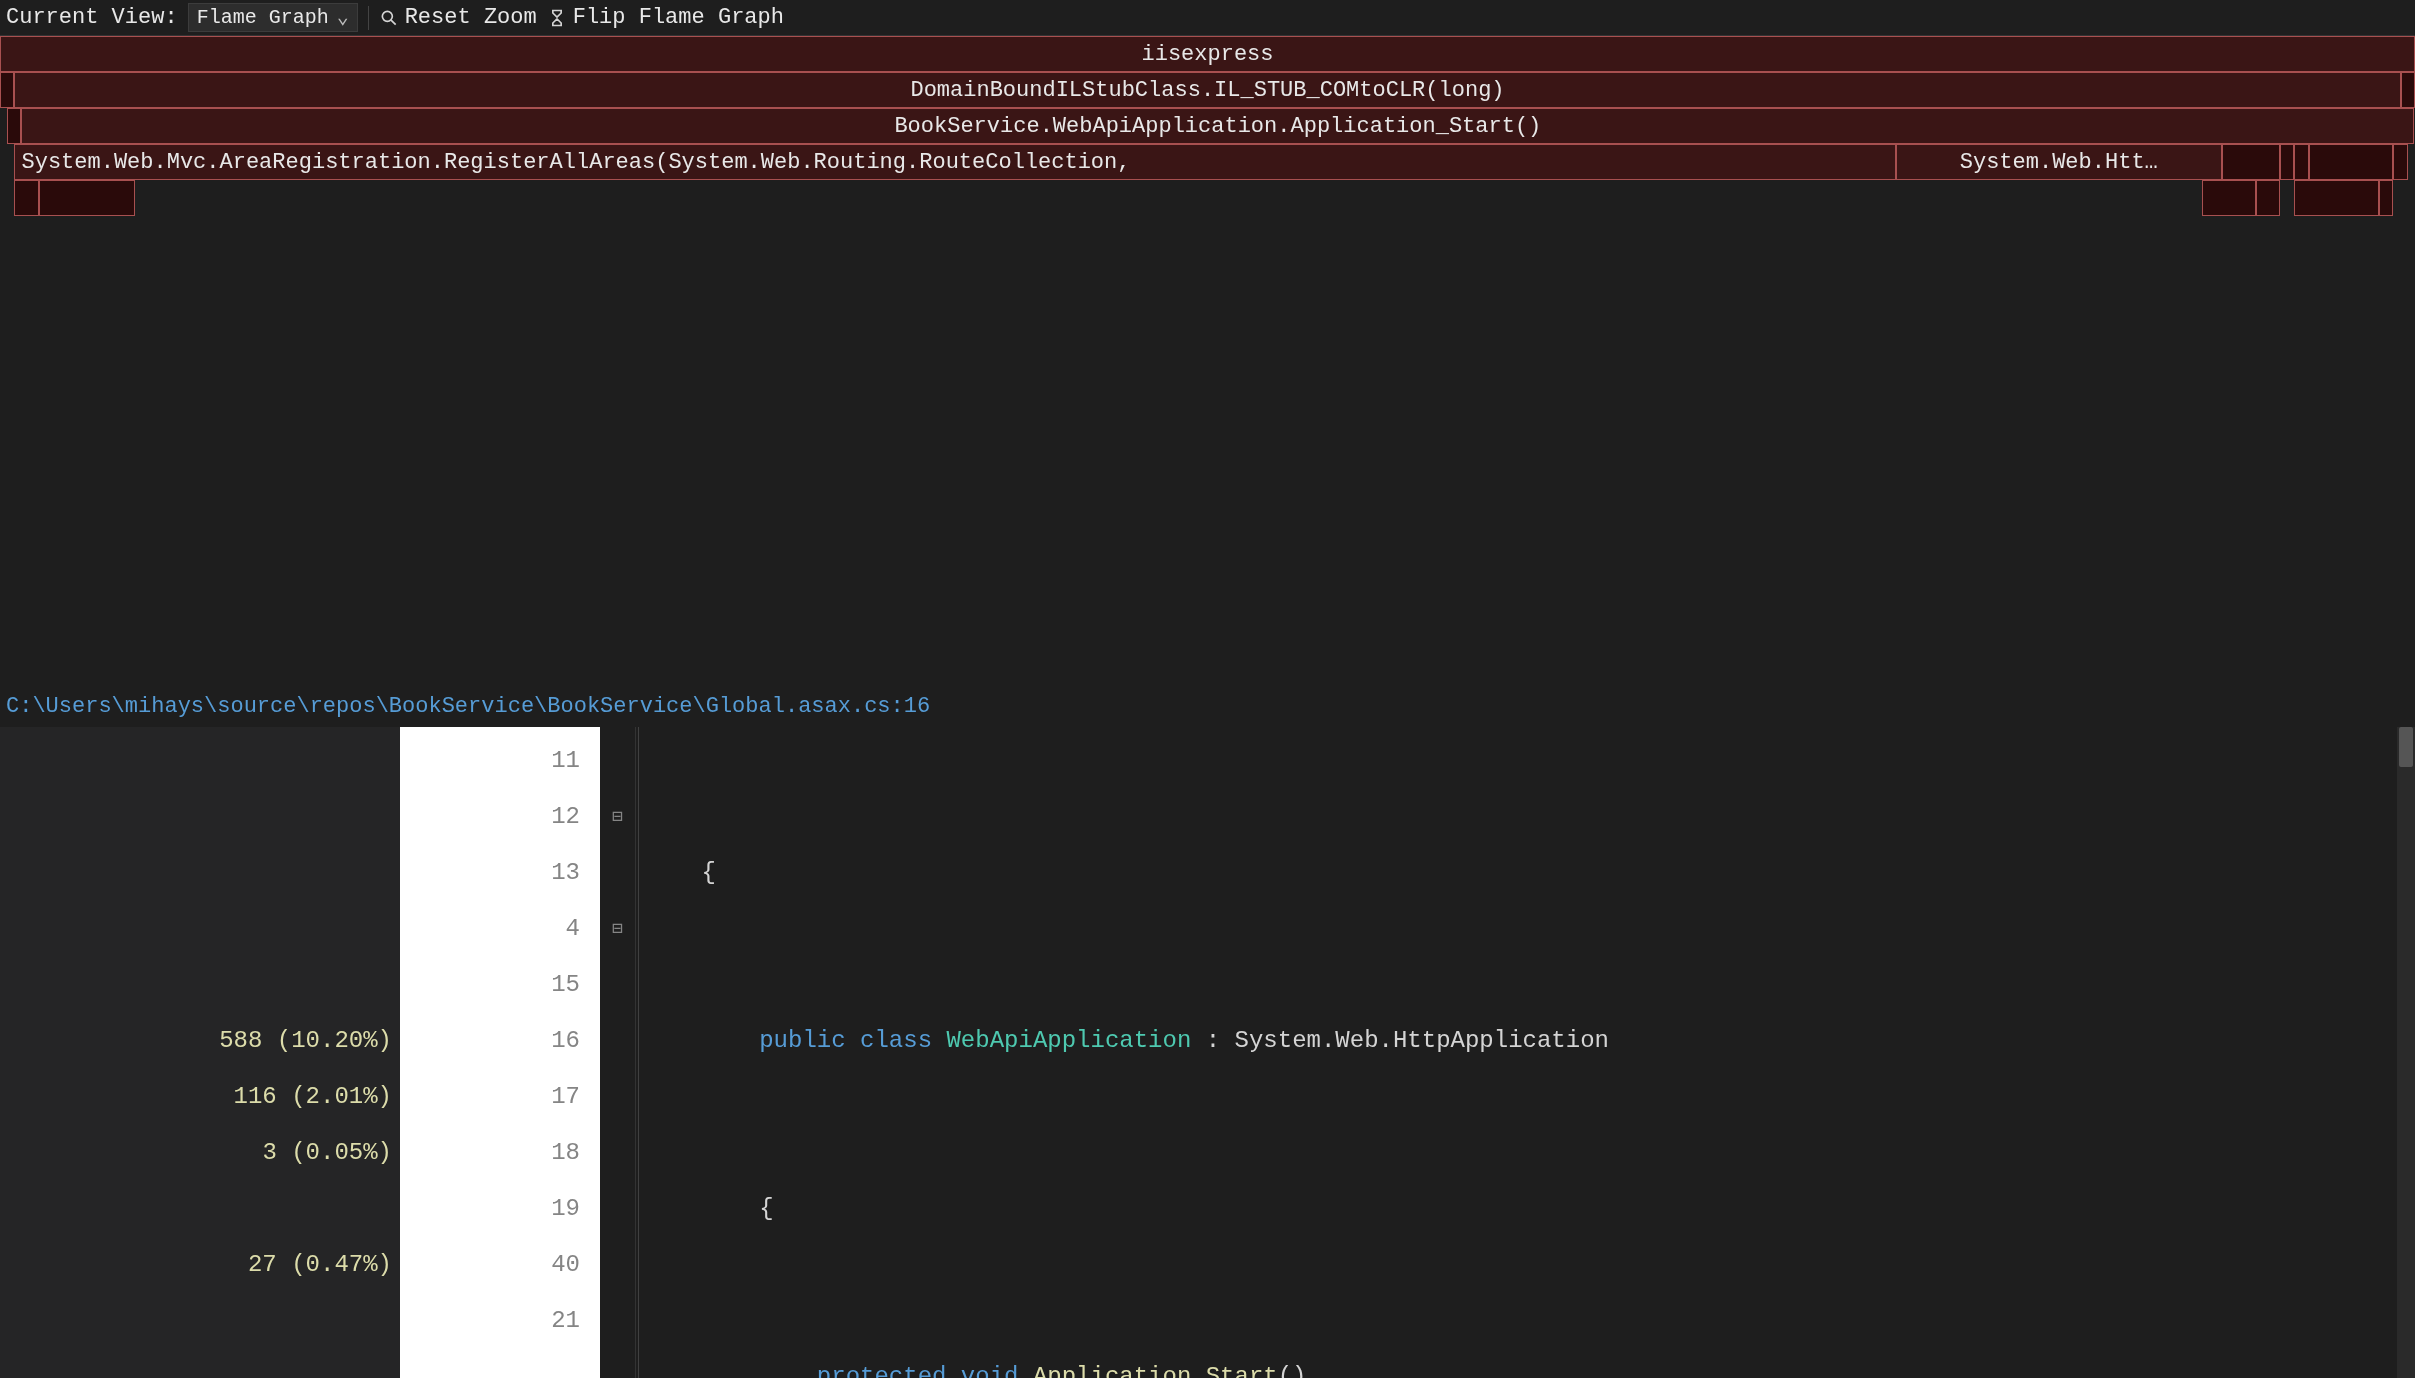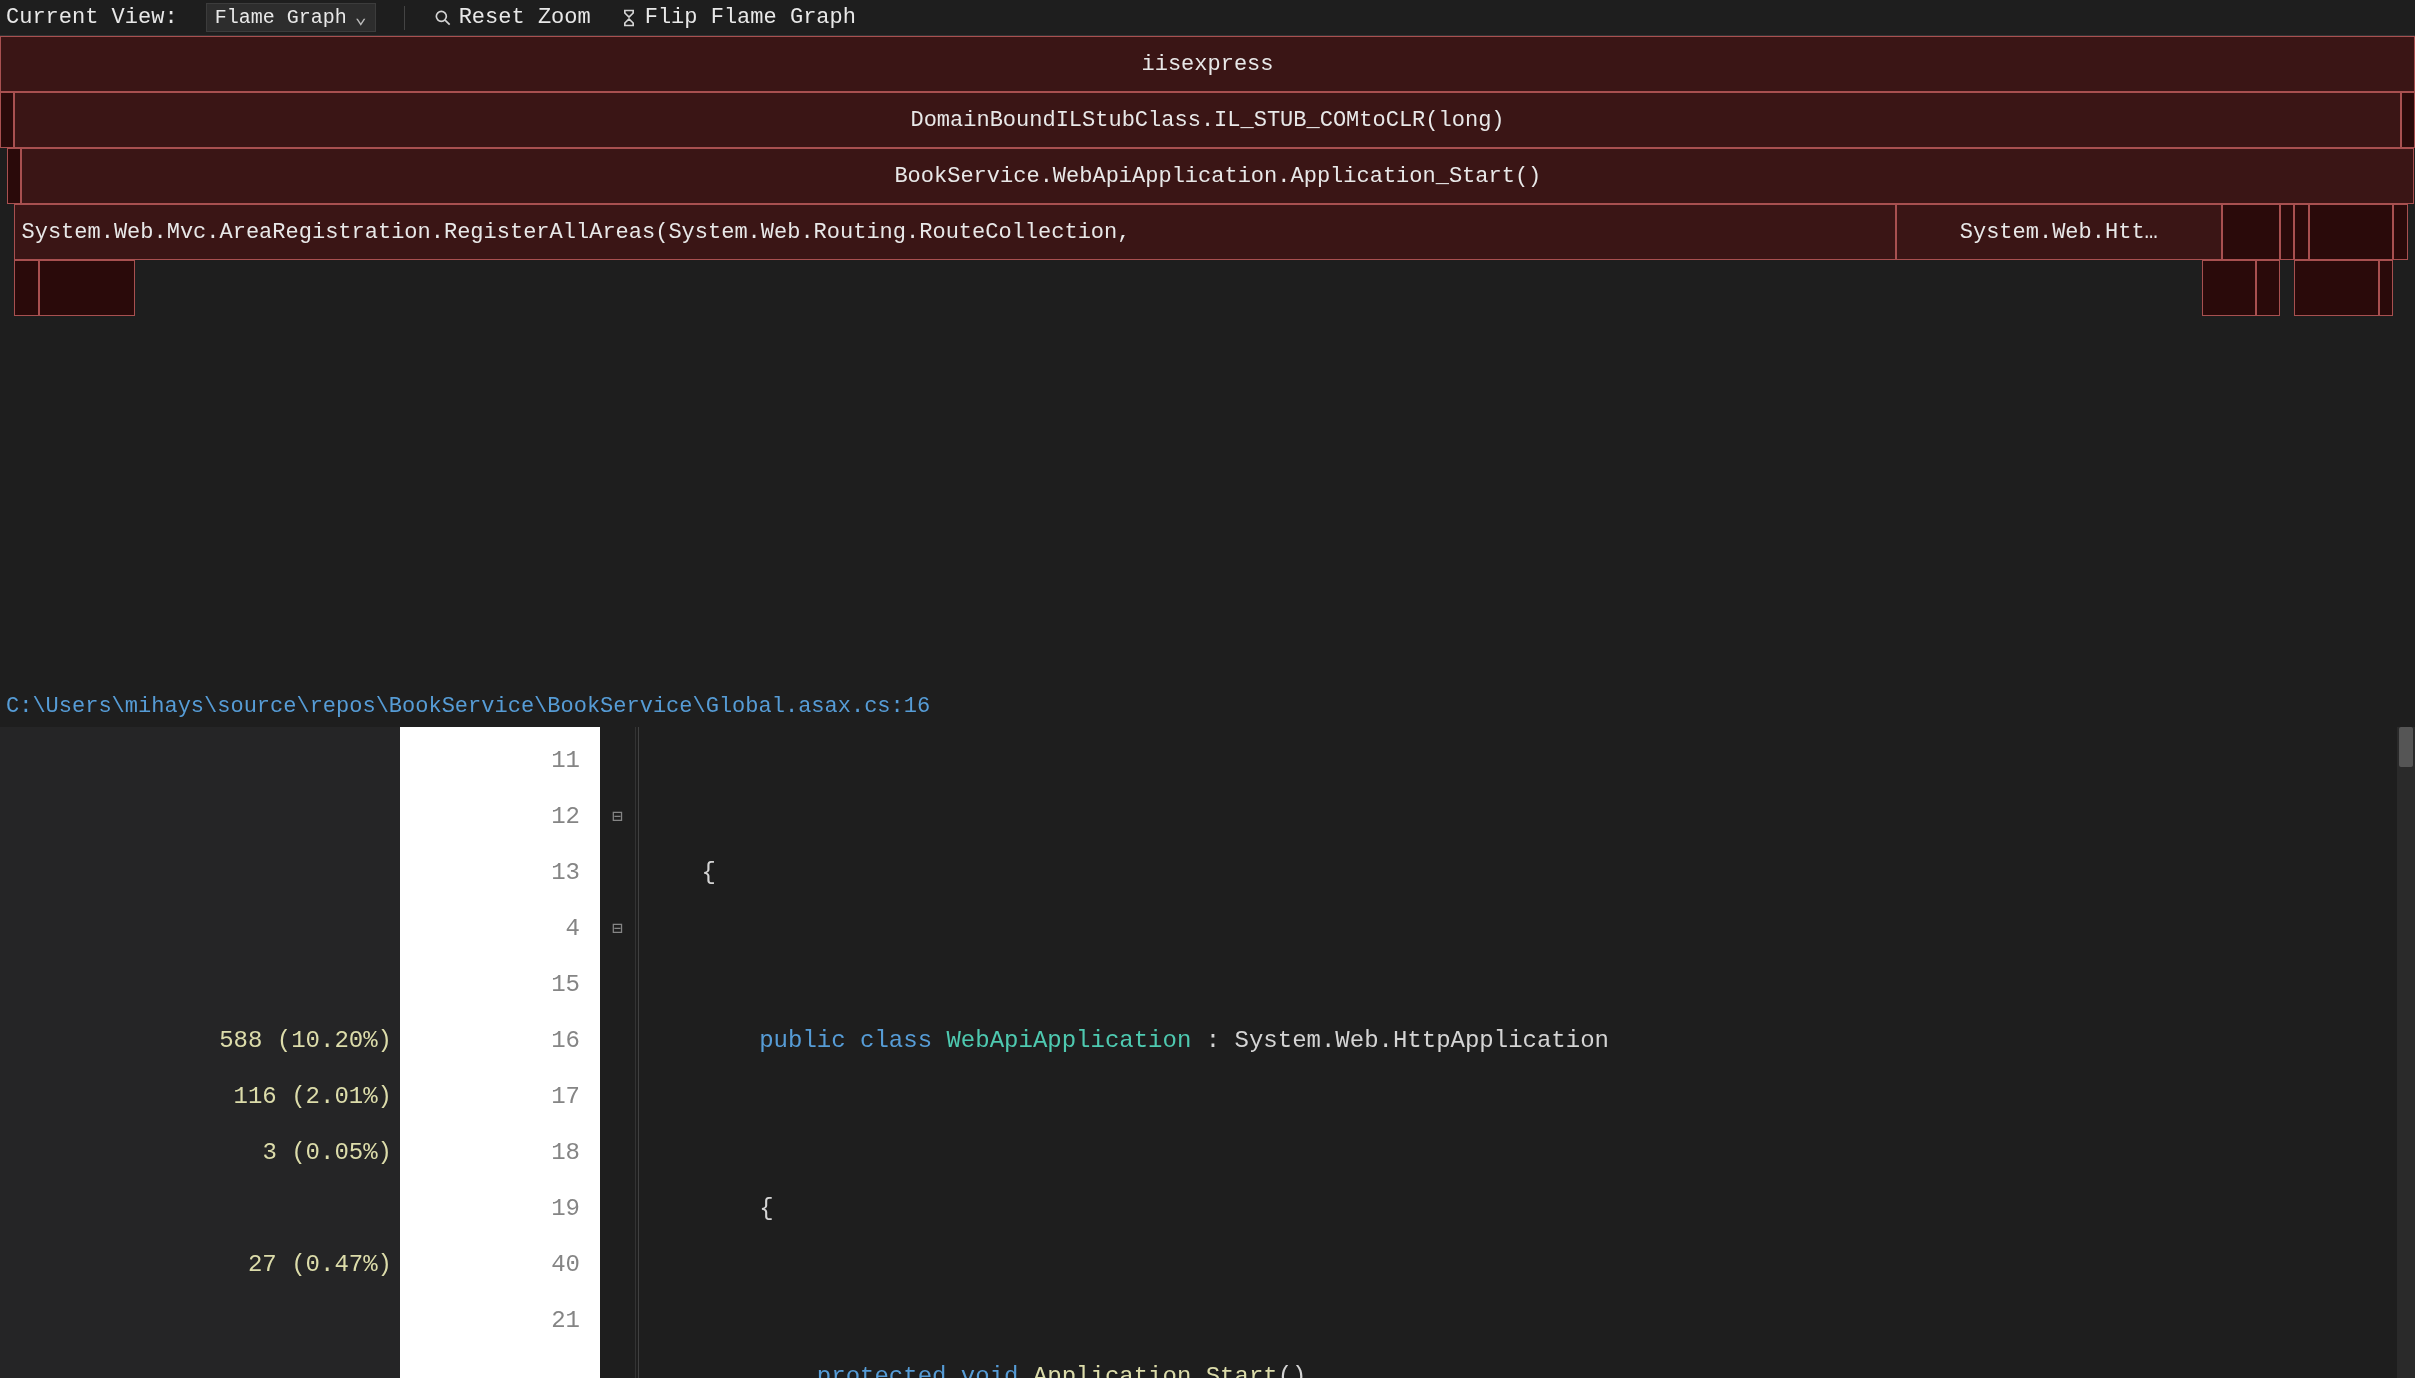--- a/index.html
+++ b/index.html
@@ -9,21 +9,21 @@
     font-family: 'Consolas', 'Courier New', monospace;
     font-size: 22px;
     width: 2415px;
     height: 1378px;
     overflow: hidden;
   }
   .toolbar {
     height: 36px;
     display: flex;
     align-items: center;
-    gap: 28px;
+    gap: 10px;
     padding: 0 6px;
     background: #1e1e1e;
     border-bottom: 1px solid #333;
   }
   .toolbar-label { color: #e8e8e8; font-size: 22px; }
   .dropdown {
     background: #2d2d2d;
     border: 1px solid #3c3c3c;
     color: #e8e8e8;
     padding: 2px 28px 2px 8px;
@@ -49,21 +49,21 @@
     font-size: 22px;
   }
   .toolbar-btn .icon-svg { width: 20px; height: 20px; }
   .flame-area {
     background: #1e1e1e;
     position: relative;
     height: 650px;
   }
   .flame-row {
     display: flex;
-    height: 56px;
+    height: 36px;
     width: 100%;
     position: relative;
     border-radius: 10px;
   }
   .flame-frame {
     border: 1px solid #a85050;
     background: #3a1515;
     color: #e8e8e8;
     display: flex;
     align-items: center;

